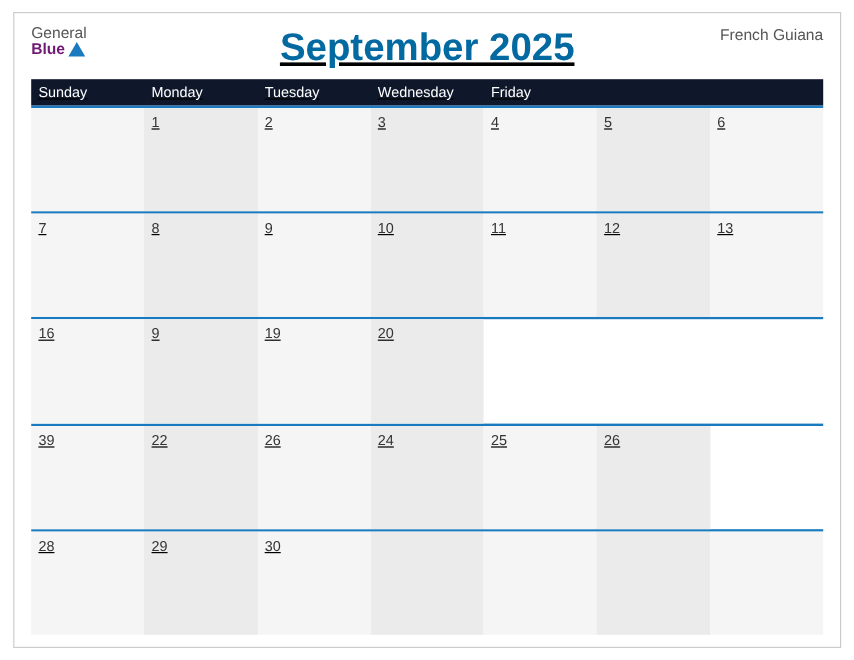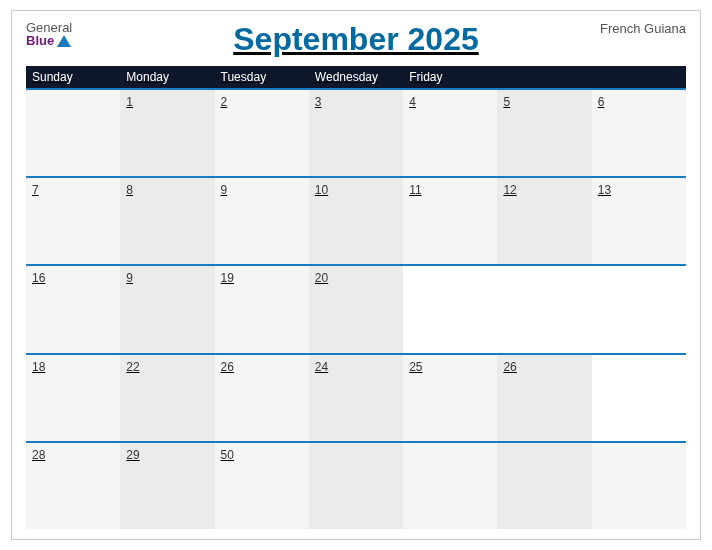--- a/index.html
+++ b/index.html
@@ -168,31 +168,31 @@
           <div class="day-cell"><span class="day-num">12</span></div>
           <div class="day-cell"><span class="day-num">13</span></div>
         </div>
         <div class="week-row">
           <div class="day-cell"><span class="day-num">16</span></div>
           <div class="day-cell"><span class="day-num">9</span></div>
           <div class="day-cell"><span class="day-num">19</span></div>
           <div class="day-cell"><span class="day-num">20</span></div>
         </div>
         <div class="week-row">
-          <div class="day-cell"><span class="day-num">18</span></div>
+          <div class="day-cell"><span class="day-num">39</span></div>
           <div class="day-cell"><span class="day-num">22</span></div>
           <div class="day-cell"><span class="day-num">26</span></div>
           <div class="day-cell"><span class="day-num">24</span></div>
           <div class="day-cell"><span class="day-num">25</span></div>
           <div class="day-cell"><span class="day-num">26</span></div>
         </div>
         <div class="week-row">
           <div class="day-cell"><span class="day-num">28</span></div>
           <div class="day-cell"><span class="day-num">29</span></div>
-          <div class="day-cell"><span class="day-num">50</span></div>
+          <div class="day-cell"><span class="day-num">30</span></div>
           <div class="day-cell empty"></div>
           <div class="day-cell empty"></div>
           <div class="day-cell empty"></div>
           <div class="day-cell empty"></div>
         </div>
       </div>
   </div>
 </div>
 
 </body></html>

